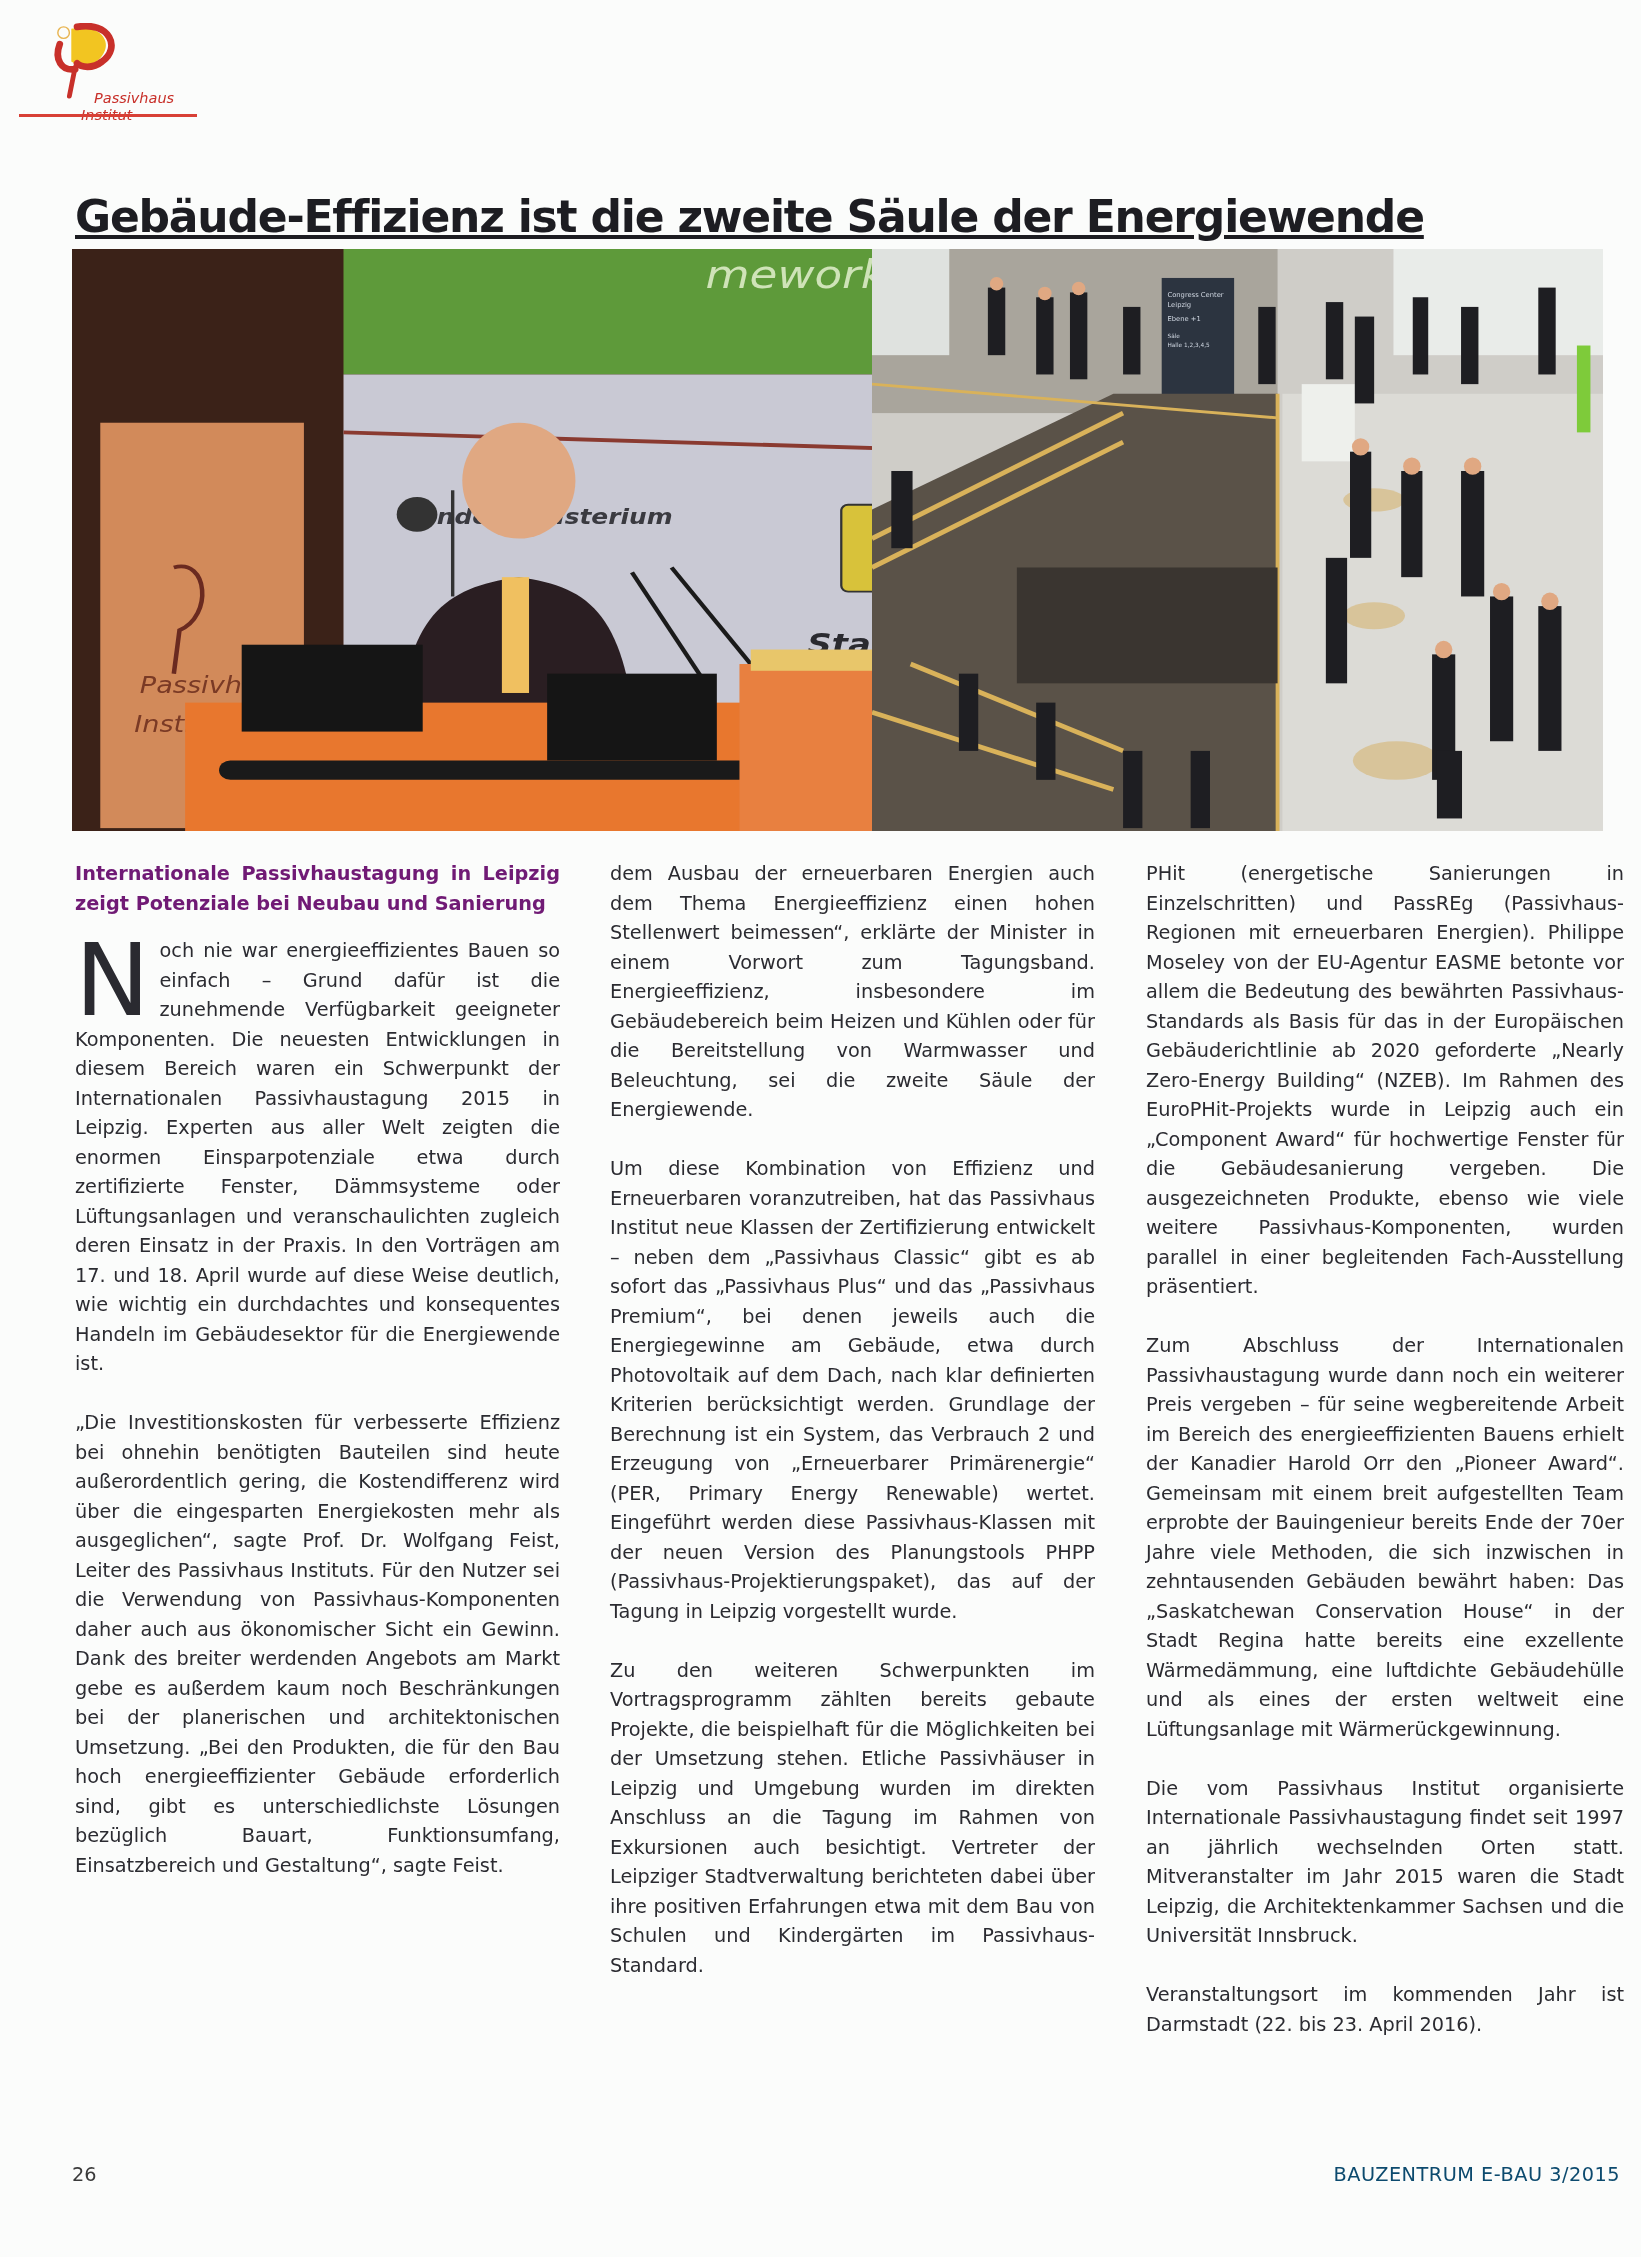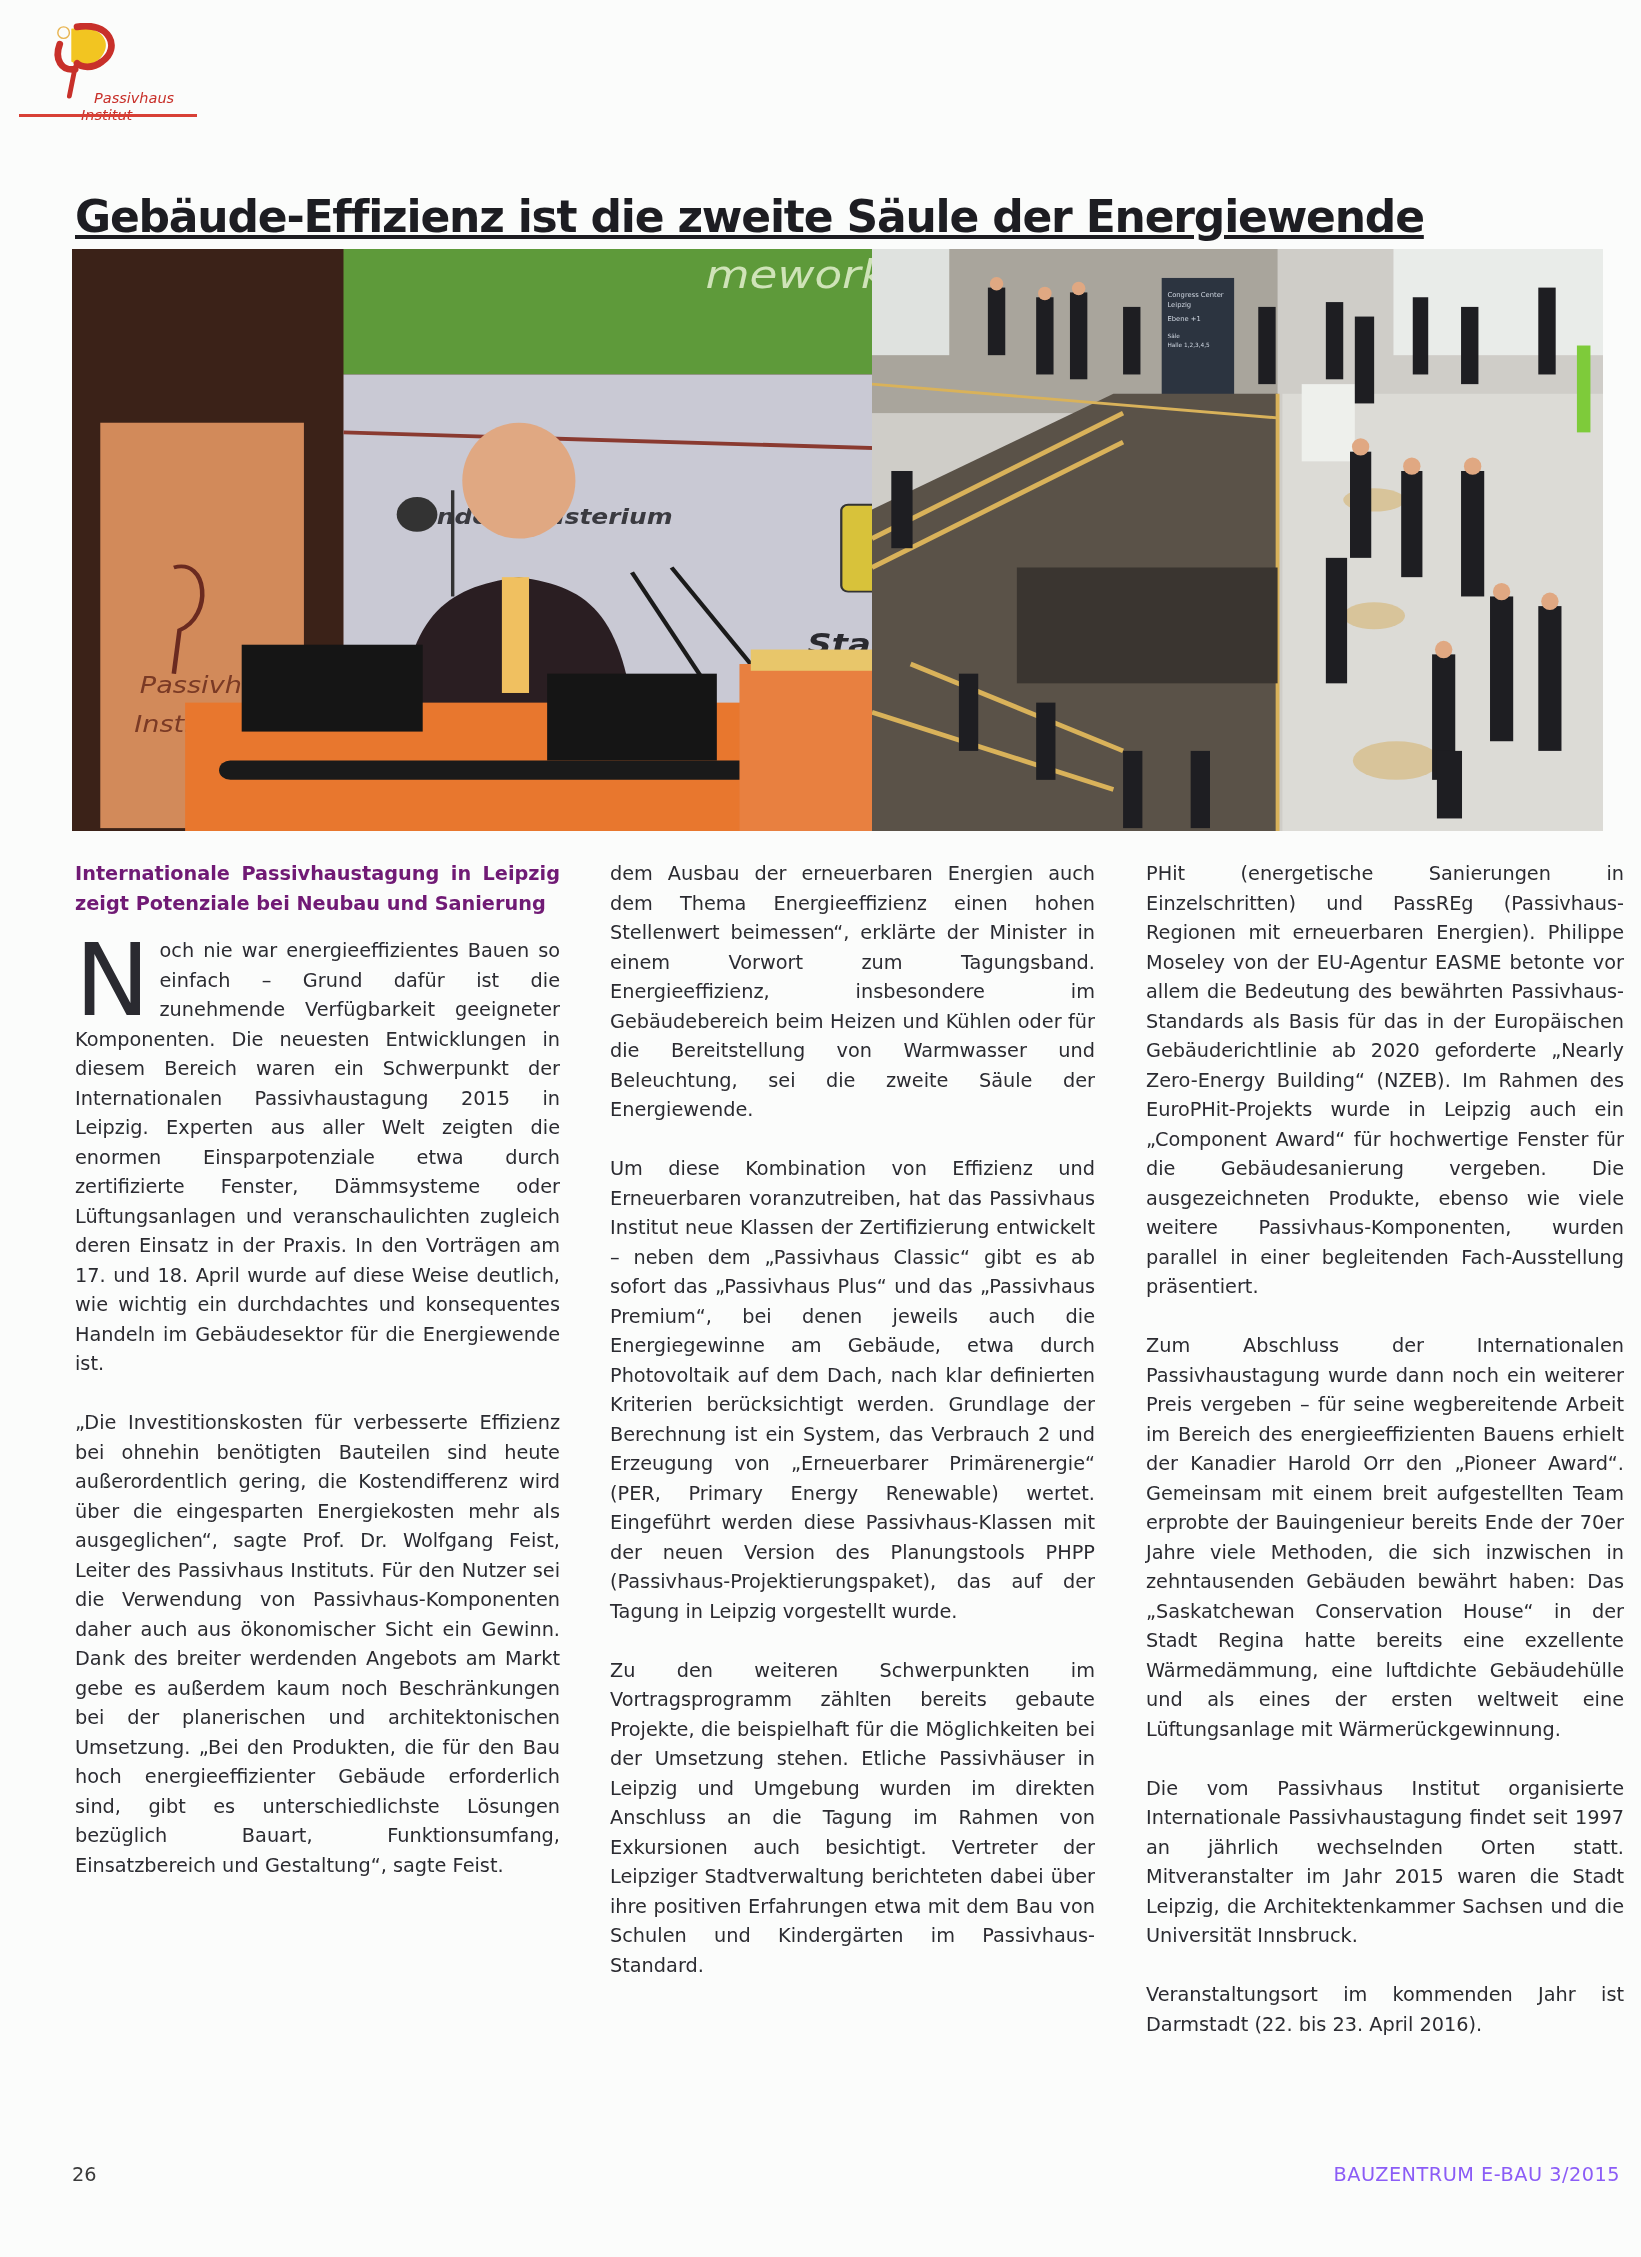--- a/index.html
+++ b/index.html
@@ -35,21 +35,21 @@
   .col.c2 { left: 610px; }
   .col.c3 { left: 1146px; width: 478px; }
   .col p { margin: 0 0 29.5px 0; text-align: justify; hyphens: manual; }
   .col p.lead { font-weight: bold; color: #701a75; margin-bottom: 18px; }
   .dropcap {
     float: left; font-size: 100px; line-height: 81px; margin: 3.9px 9.7px 0 0;
     font-family: "DejaVu Sans", sans-serif; font-weight: normal; color: #2a2a30;
   }
 
   .footer-page { position: absolute; left: 72px; top: 2163px; font-size: 19.3px; color: #3a3a3a; }
-  .footer-mag { position: absolute; right: 21px; top: 2163px; font-size: 19.3px; color: #8b5cf6; letter-spacing: 0.5px; }
+  .footer-mag { position: absolute; right: 21px; top: 2163px; font-size: 19.3px; color: #0c4a6e; letter-spacing: 0.5px; }
 </style>
 </head>
 <body>
 
 <div class="logo">
   <svg width="116" height="77" viewBox="0 0 120 80">
     <circle cx="44" cy="10" r="6" fill="none" stroke="#e8b450" stroke-width="1.5"></circle>
     <path d="M52 6 C 80 0, 96 18, 84 34 C 76 46, 60 46, 52 40 Z" fill="#f2c521"></path>
     <path d="M58 4 C 92 -2, 104 26, 84 40 C 74 48, 62 46, 58 42" fill="none" stroke="#c8302a" stroke-width="7" stroke-linecap="round"></path>
     <path d="M40 22 C 34 38, 42 50, 56 48" fill="none" stroke="#c8302a" stroke-width="7" stroke-linecap="round"></path>

